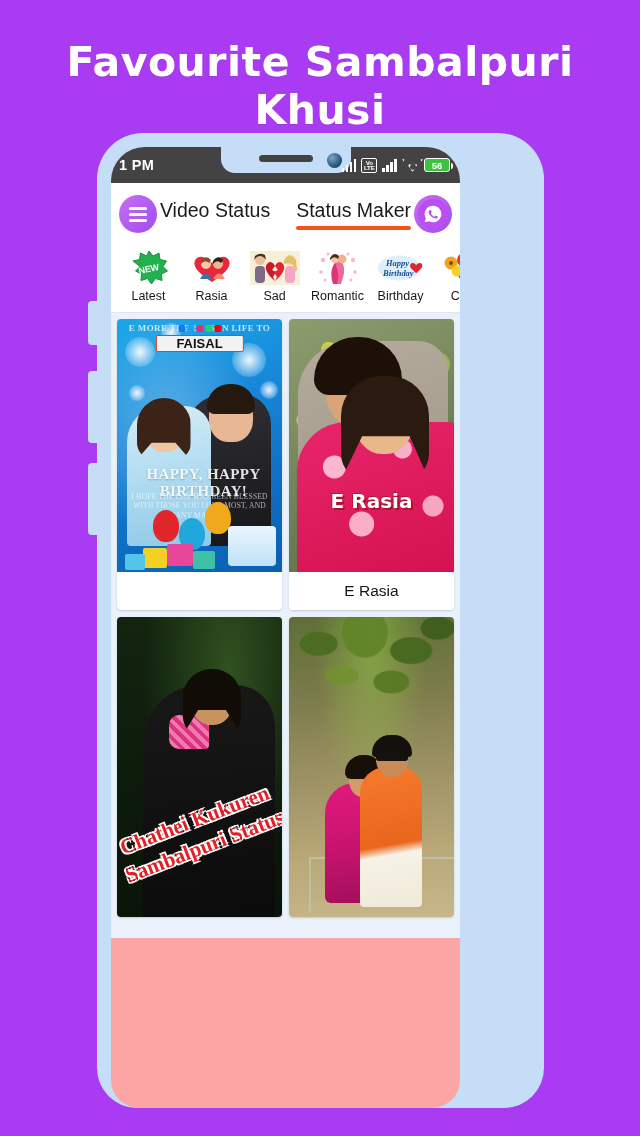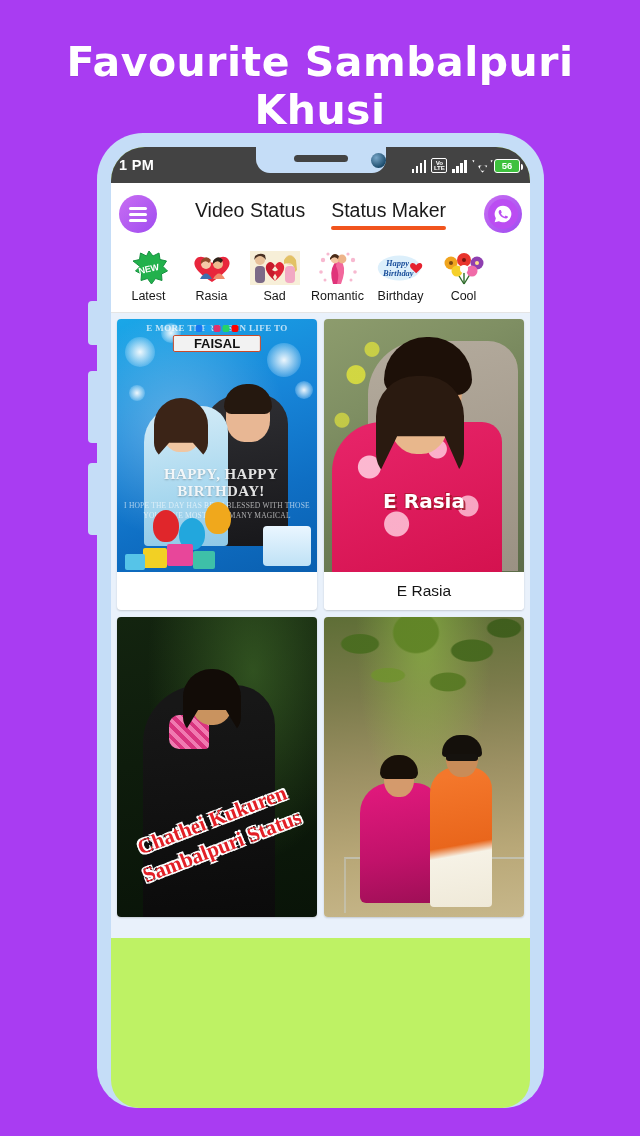--- a/index.html
+++ b/index.html
@@ -35,22 +35,22 @@
   .phone-btn {
     position: absolute; left: -9px; background: #c5ddf7; border-radius: 4px 0 0 4px;
     width: 10px;
   }
   .btn-a { top: 168px; height: 44px; }
   .btn-b { top: 238px; height: 72px; }
   .btn-c { top: 330px; height: 72px; }
 
   .screen {
     position: absolute; left: 14px; top: 14px;
-    width: 419px; height: 961px;
-    background: #bef264;
+    width: 349px; height: 961px;
+    background: #fca5a5;
     border-radius: 34px 34px 28px 28px;
     overflow: hidden;
   }
 
   
   .statusbar {
     position: relative;
     height: 36px; width: 100%;
     background: #434343;
     color: #ffffff;
@@ -71,21 +71,21 @@
     top: 8px; width: 54px; height: 7px; background: #434343;
     border-radius: 4px; z-index: 4;
   }
   .camera {
     position: absolute; left: 62%; top: 6px;
     width: 15px; height: 15px; border-radius: 50%;
     background: radial-gradient(circle at 35% 32%, #78a6c8, #1d4d6e 70%, #0d2b40);
     z-index: 4;
   }
   .clock { font-weight: bold; letter-spacing: .3px; padding-left: 2px; z-index:5; }
-  .sysicons { display: flex; align-items: flex-end; gap: 5px; z-index: 5; }
+  .sysicons { display: flex; align-items: center; gap: 5px; z-index: 5; }
   .bars { display: flex; align-items: flex-end; gap: 1.5px; height: 13px; }
   .bars i { display:block; width: 2.6px; background: #ffffff; }
   .bars i:nth-child(1){height:4px;} .bars i:nth-child(2){height:7px;}
   .bars i:nth-child(3){height:10px;} .bars i:nth-child(4){height:13px;}
   .volte {
     border: 1.6px solid #fff; border-radius: 2px;
     font-size: 6.2px; line-height: 5.5px; font-weight: bold;
     padding: 1px 1.5px; text-align: center; letter-spacing: -0.2px;
   }
   .wifi { position: relative; width: 17px; height: 13px; }

